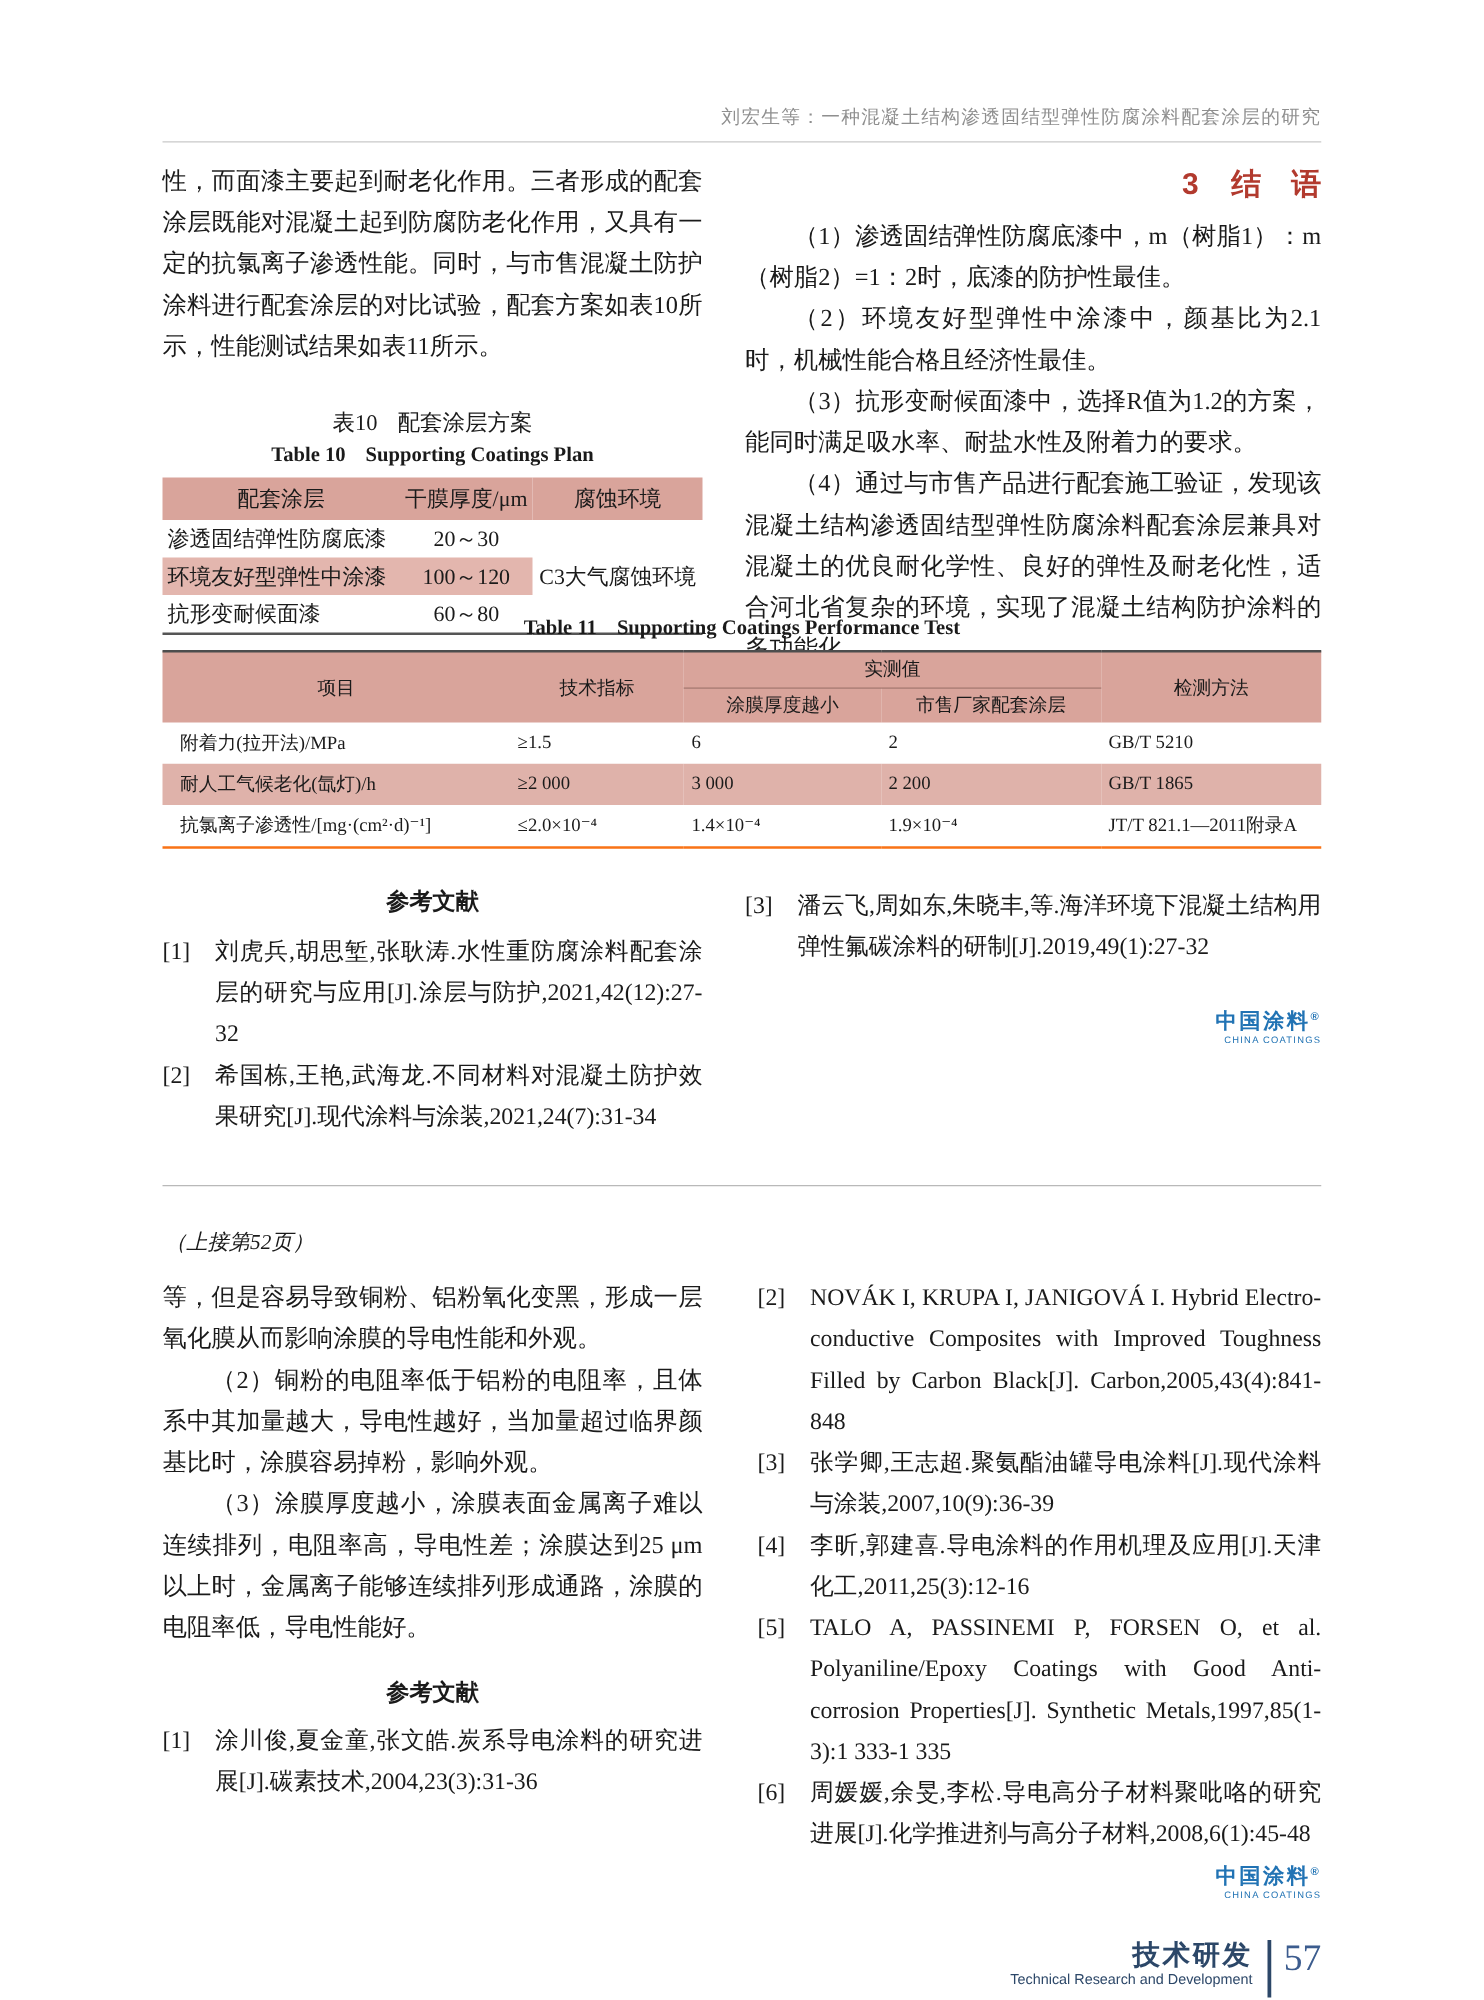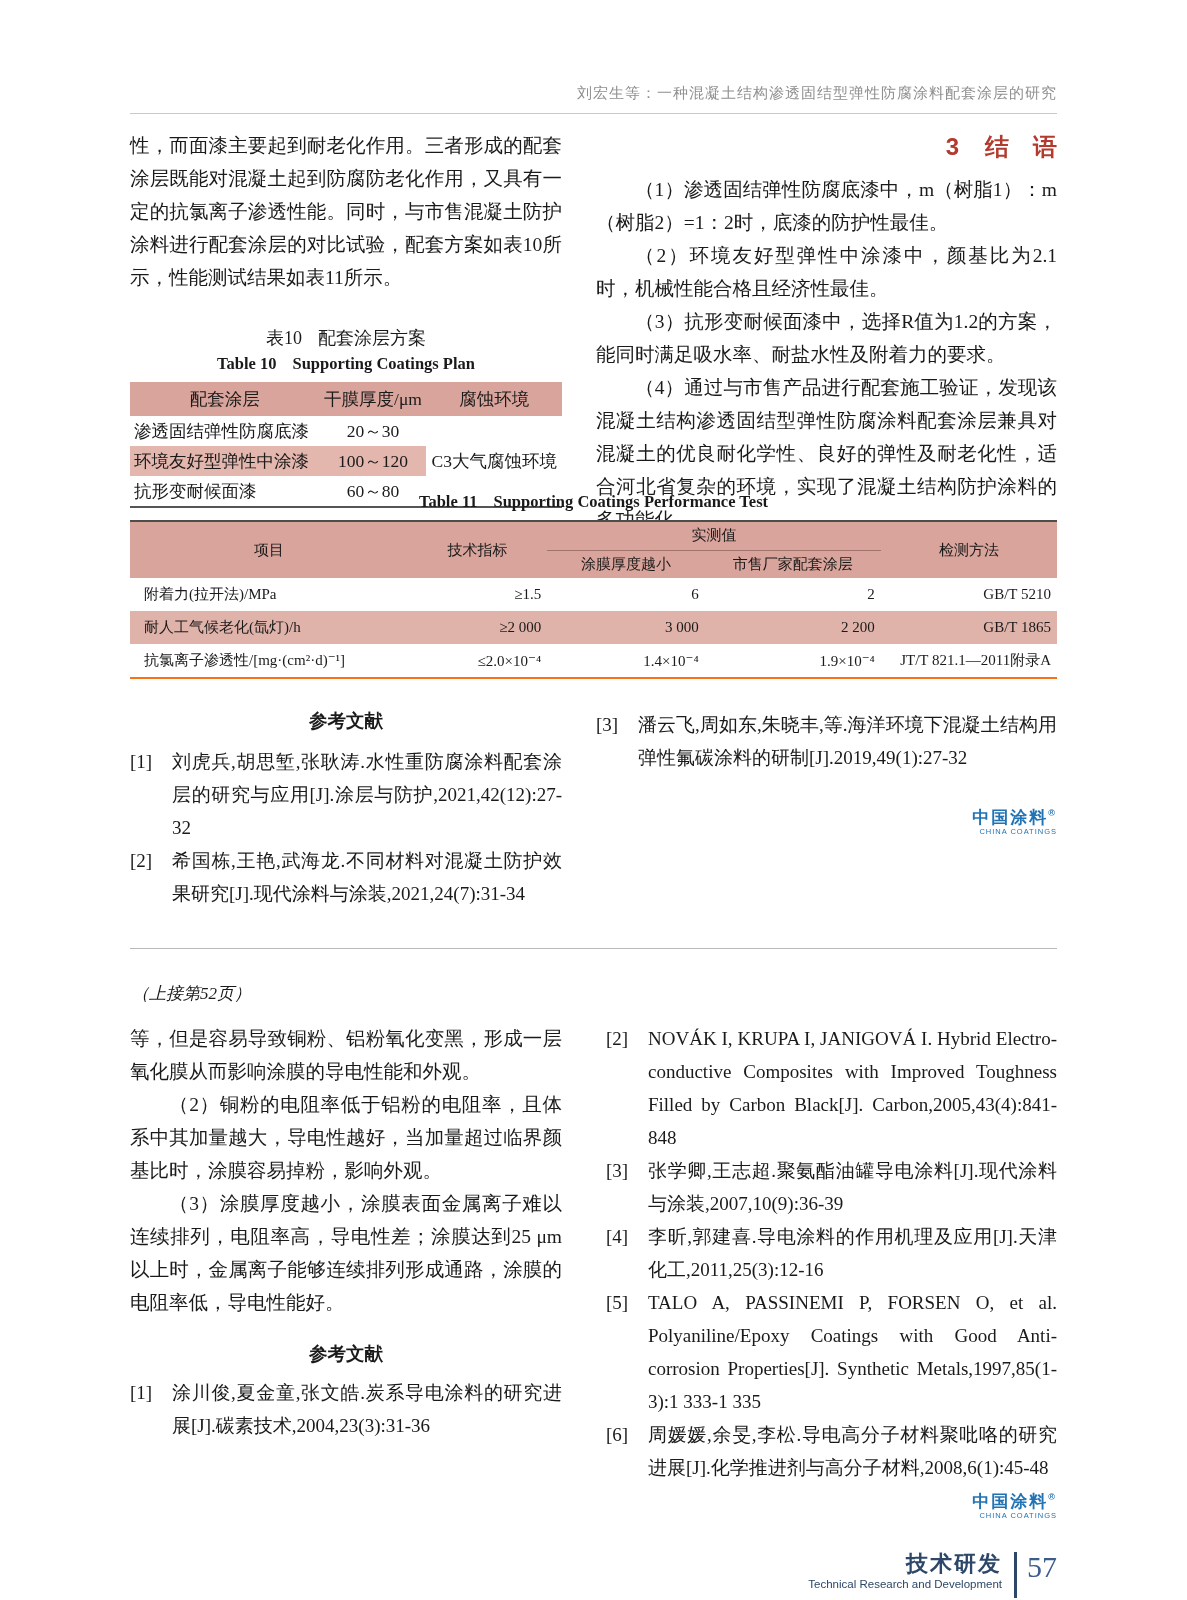--- a/index.html
+++ b/index.html
@@ -30,21 +30,21 @@
   table{border-collapse:collapse;width:100%;}
   .t10{font-size:17.5px;border-bottom:2px solid #555;}
   .t10 th{background:#d9a49b;font-weight:normal;padding:4px 2px;height:26px;}
   .t10 td{padding:3px 2px;height:24px;text-align:center;}
   .t10 td.c1{text-align:left;padding-left:4px;}
   .t10 tr.stripe td.pk{background:#e3b6ae;}
 
   .t11{font-size:15px;border-top:2px solid #4d4d4d;border-bottom:2px solid #f97316;}
   .t11 thead th{background:#d9a49b;font-weight:normal;padding:4px 6px;}
   .t11 thead .measured{border-bottom:1px solid #a2746c;padding-bottom:5px;}
-  .t11 tbody td{padding:4px 6px;height:25px;text-align:right;}
+  .t11 tbody td{padding:4px 6px;height:25px;text-align:left;}
   .t11 tbody td.c1{text-align:left;padding-left:14px;}
   .t11 tbody tr.stripe td{background:#dfb2aa;}
 
   .table11-block{position:absolute;top:492px;left:130px;width:927px;}
   .table11-block .tbl-title-cn{margin-top:0;}
 
   
   .refs-title{font-size:18.5px;font-weight:bold;text-align:center;margin:0 0 12px 0;}
   .ref{display:flex;font-size:19px;line-height:33px;margin:0;}
   .ref-num{flex:0 0 30px;margin-right:12px;}

